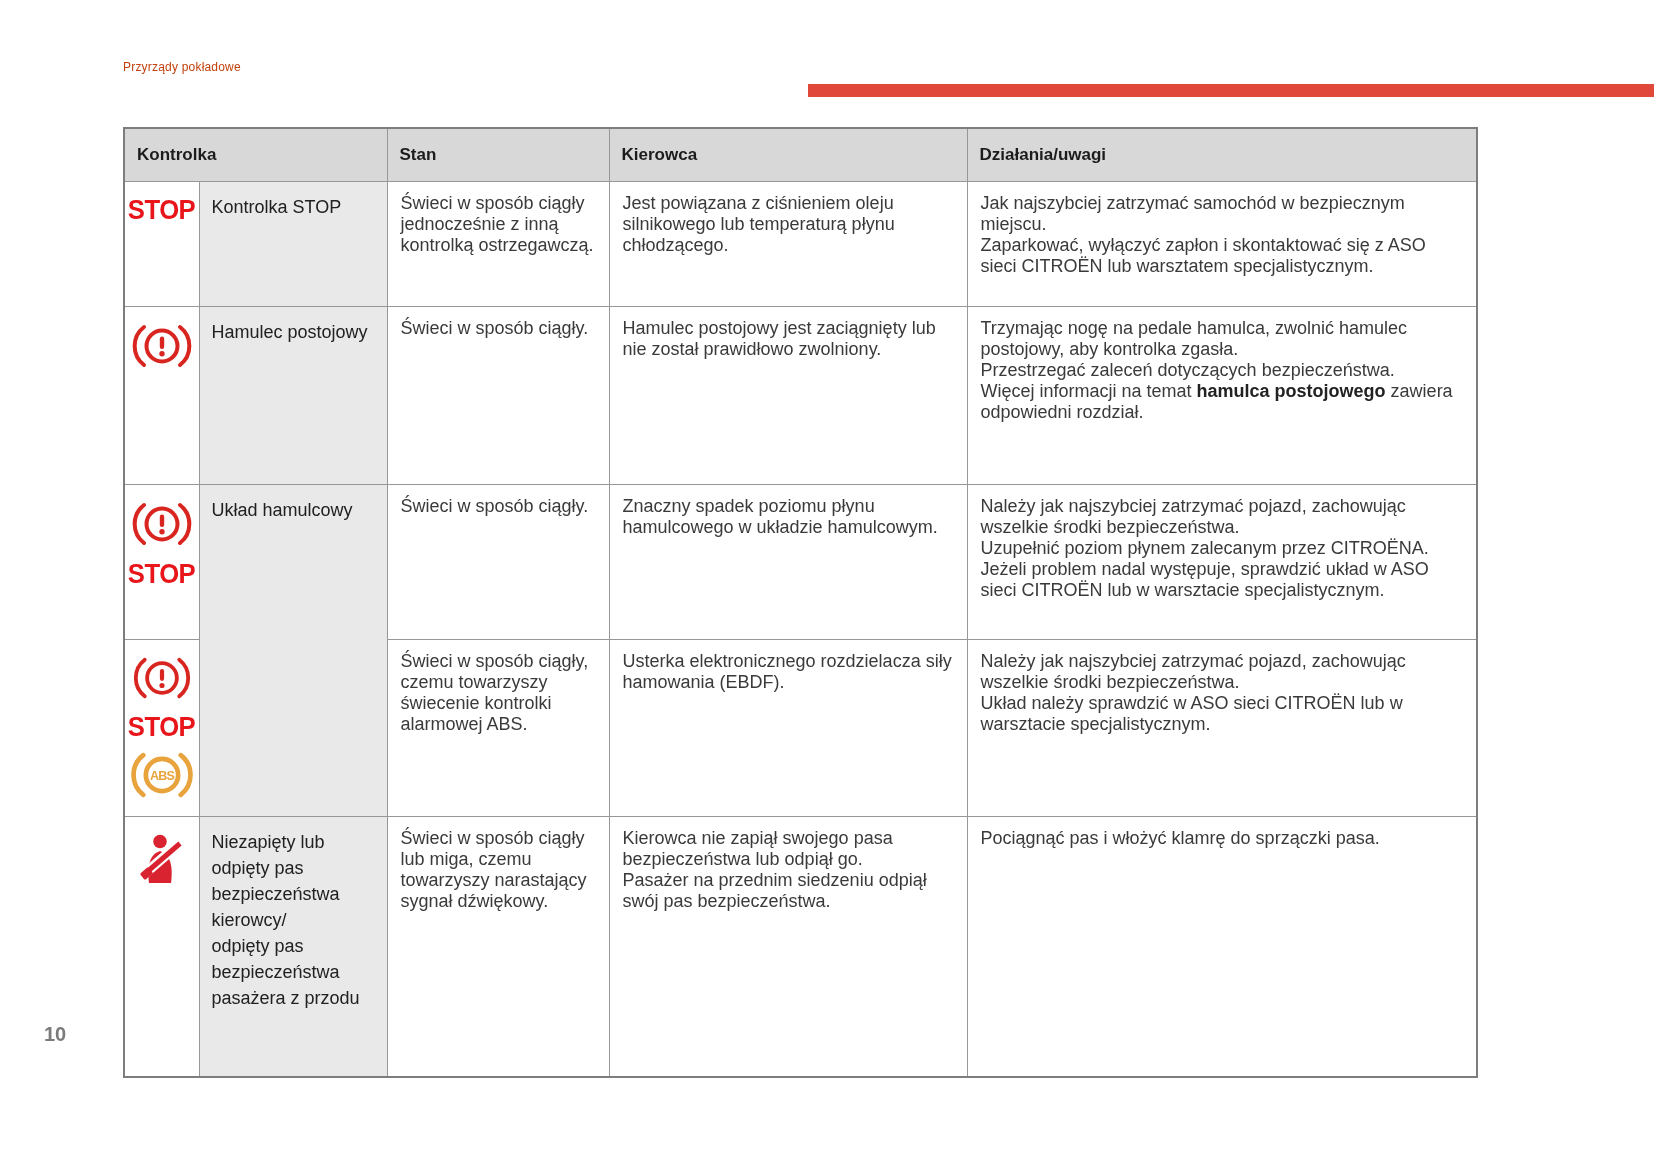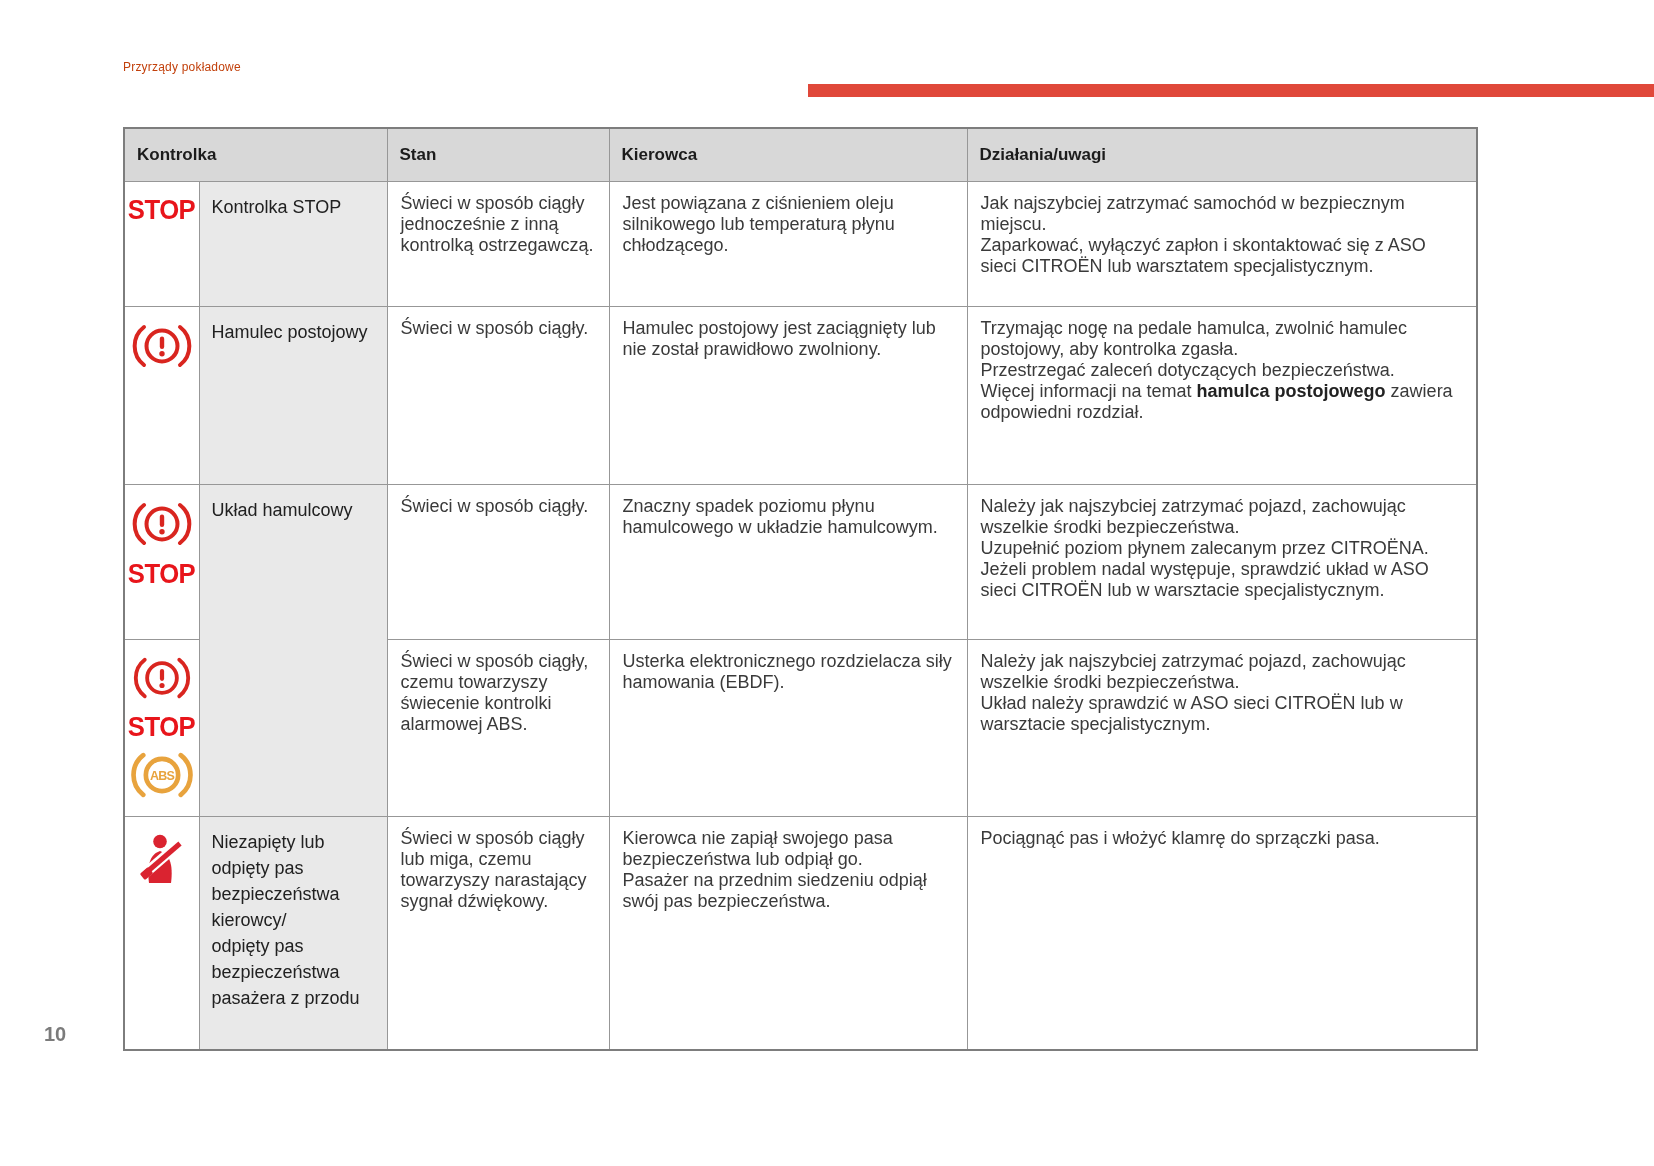--- a/index.html
+++ b/index.html
@@ -20,21 +20,21 @@
 
   td.label-cell{background:#e9e9e9;font-weight:normal;font-size:18px;line-height:26px;color:#212121;
                 padding:12px 8px 0 12px;white-space:pre-line;}
   td.text-cell{font-size:18px;line-height:21px;color:#3a3a3a;padding:11px 12px 0 13px;white-space:pre-line;}
   td.text-cell b{color:#222;}
 
   tr.r1>td{height:125px;}
   tr.r2>td{height:178px;margin-top:8px;}
   tr.r3>td{height:155px;}
   tr.r4>td{height:177px;}
-  tr.r5>td{height:234px;margin-left:8px;}
+  tr.r5>td{height:261px;margin-left:8px;}
 
   .stop-word{color:#e8151b;font-weight:bold;font-size:27px;letter-spacing:-.5px;display:inline-block;transform:scaleX(.95);line-height:1;}
   .icon-brake{color:#d9251f;}
   .icon-abs{color:#e8a33d;text-align:right;}
   .icon-belt{color:#da2330;}
 
   .page-number{position:absolute;left:44px;top:1023px;font-size:20px;font-weight:bold;color:#7b7b7b;text-align:center;}
 </style>
 </head>
 <body>

